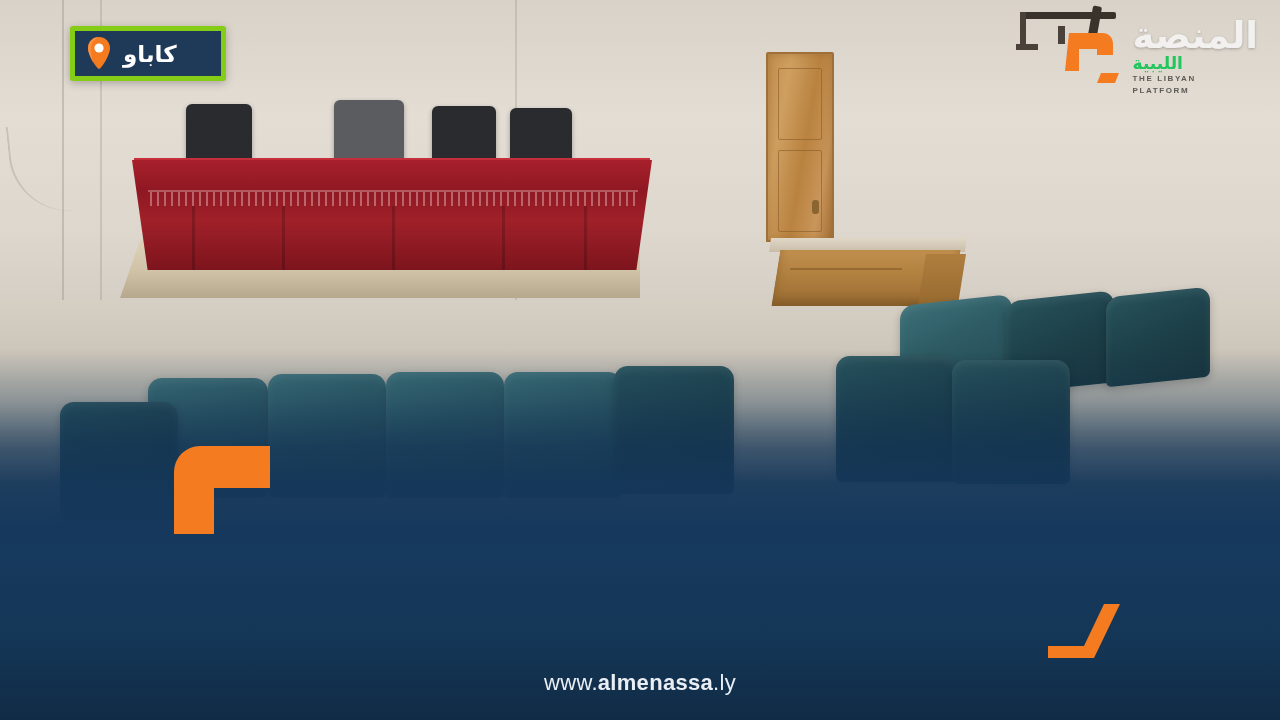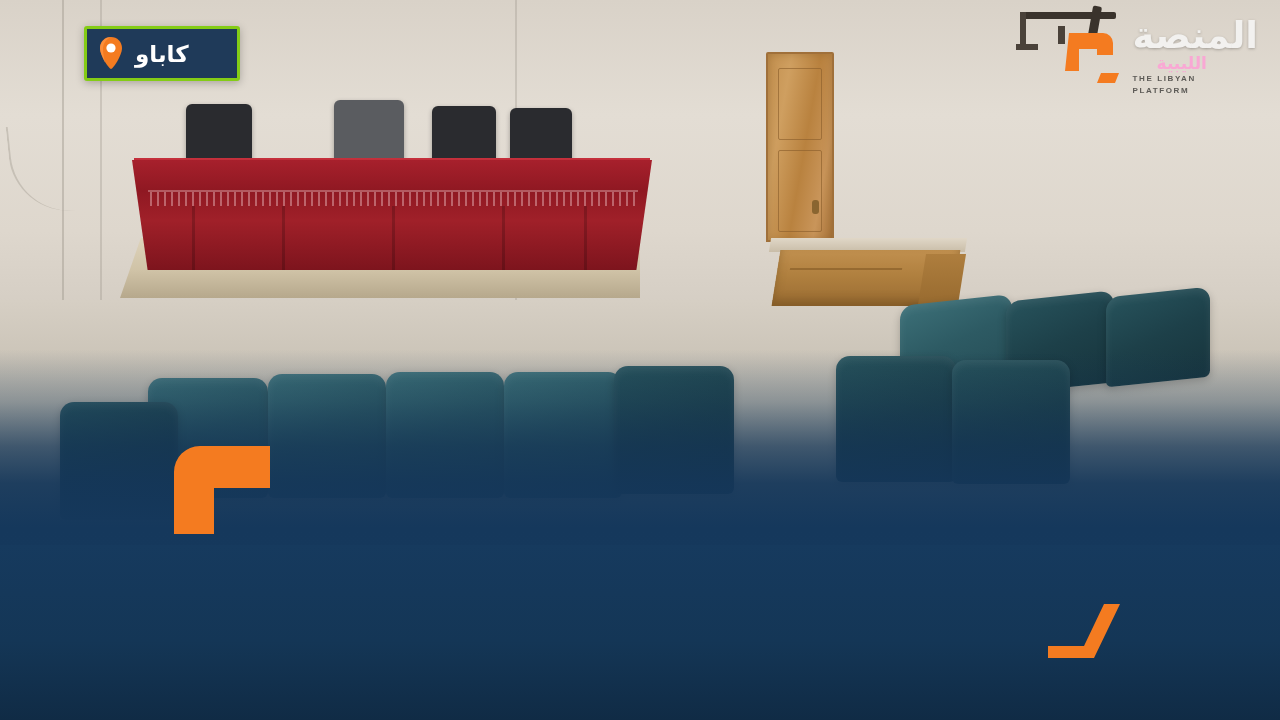--- a/index.html
+++ b/index.html
@@ -135,24 +135,24 @@
     pointer-events:none;
   }
   .scrim-solid {
     position:absolute; left:0; right:0; bottom:0; height:175px;
     background:linear-gradient(180deg,#163a5e 0%, #143656 55%, #102b45 100%);
     pointer-events:none;
   }
 
   
   .loc-badge {
-    position:absolute; left:84px; top:26px;
+    position:absolute; left:70px; top:26px;
     width:156px; height:55px;
     background:#1f3a59;
-    border:3px solid #84cc16;
+    border:5px solid #84cc16;
     border-radius:3px;
     display:flex; align-items:center; justify-content:flex-end;
     padding:0 16px 0 10px; gap:10px;
     box-shadow:0 2px 8px rgba(0,0,0,.25);
   }
   .loc-text {
     color:#ffffff; font-size:23px; font-weight:bold;
     font-family:"DejaVu Sans", sans-serif;
     letter-spacing:.5px;
   }
@@ -164,24 +164,23 @@
     display:flex; align-items:flex-start; gap:6px;
   }
   .brand-words { display:flex; flex-direction:column; align-items:flex-end; }
   .brand-ar {
     font-size:37px; font-weight:bold; line-height:.98;
     color:#f2f1ef;
     font-family:"DejaVu Sans", sans-serif;
     text-shadow:0 1px 3px rgba(0,0,0,.25);
   }
   .brand-ar2 {
-    font-size:17px; font-weight:bold; color:#f9a8d4; line-height:1;
+    font-size:17px; font-weight:bold; color:#22c55e; line-height:1;
     margin-top:1px; letter-spacing:1px;
     font-family:"DejaVu Sans", sans-serif;
-    margin-left:24px;
   }
   .brand-en {
     font-size:8px; color:#5c5a56; letter-spacing:1.6px; line-height:1.25;
     text-align:center; margin-top:2px; font-weight:bold;
     font-family:"Liberation Sans", sans-serif;
   }
   .brand-row2 { display:flex; align-items:center; gap:8px; }
   .brand-mark { width:62px; height:58px; flex:none; margin-top:2px; }
 
   
@@ -382,14 +381,17 @@
       <path d="M2 92 V30 a26 26 0 0 1 26 -26 h70 v42 h-56 v46 z" fill="#f47b20"></path>
     </svg>
   </span>
 
   <span class="decor-right">
     <svg viewBox="0 0 78 58" width="78" height="58" aria-hidden="true">
       <path d="M2 44 h36 L58 2 h16 L48 56 H2 z" fill="#f47b20"></path>
     </svg>
   </span>
 
+  <div class="site">
+    <span>www.</span><b>almenassa</b><span>.ly</span>
+  </div>
 
 </div>
 
 </body></html>

